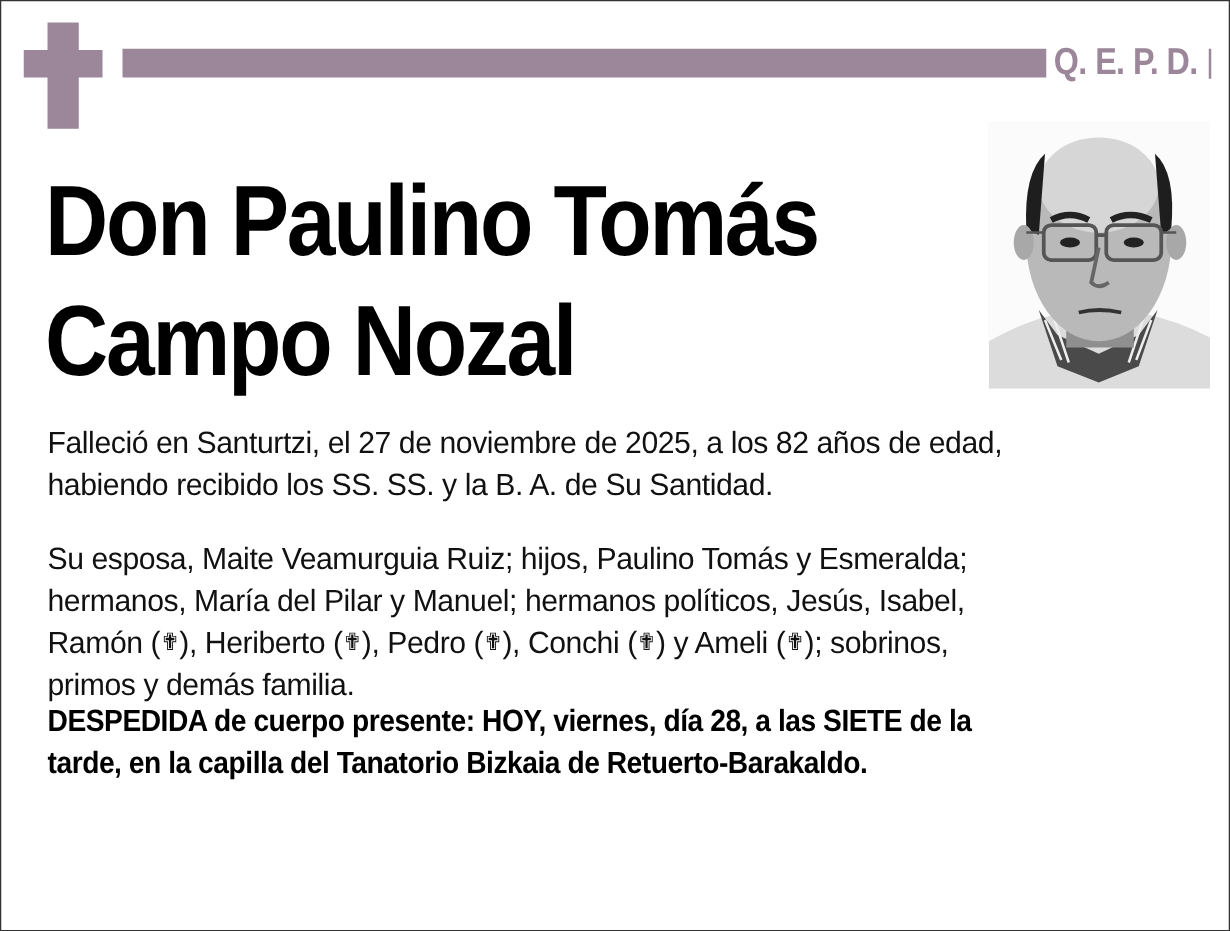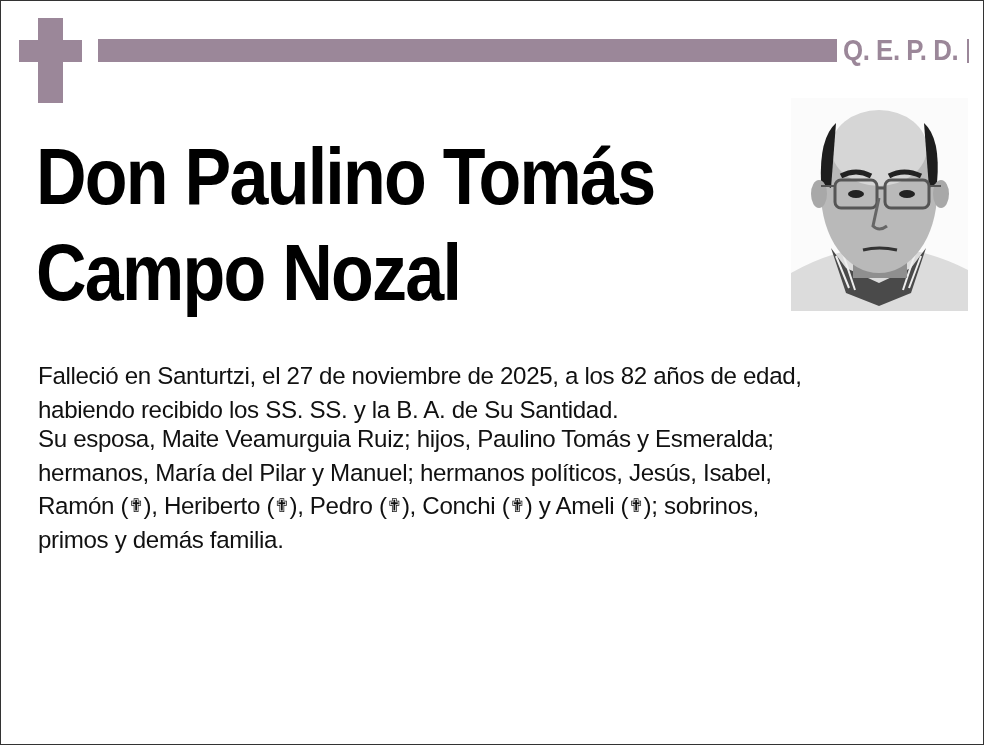--- a/index.html
+++ b/index.html
@@ -21,35 +21,35 @@
   .name {
     position: absolute; left: 35px; top: 128px; width: 800px;
     font-weight: bold; font-size: 80px; line-height: 96px; letter-spacing: -2px;
     color: #000000; white-space: nowrap; transform-origin: left top; transform: scaleX(0.875);
   }
   .name div { display: block; }
   .photo {
     position: absolute; left: 790px; top: 97px; width: 177px; height: 213px;
     background: #f2f2f2; overflow: hidden;
   }
-  .text { position: absolute; left: 37px; width: 930px; white-space: nowrap; margin-top: 21px; }
+  .text { position: absolute; left: 37px; width: 930px; white-space: nowrap; }
   .body-line {
     font-size: 24.5px; line-height: 33.5px; letter-spacing: -0.35px; color: #111111;
     transform-origin: left center; transform: scaleX(0.985); height: 33.5px;
   }
   .bold-line {
     font-size: 24.5px; line-height: 33.3px; font-weight: bold; letter-spacing: -0.4px; color: #000000;
     transform-origin: left center; transform: scaleX(0.92); height: 33.3px;
   }
   .footer-line {
     font-size: 17px; line-height: 22px; letter-spacing: -0.3px; color: #111111;
     transform-origin: left center; transform: scaleX(0.95);
   }
   .p1 { top: 337px; }
-  .p2 { top: 400px; }
+  .p2 { top: 430px; }
   .p3 { top: 560px; }
   .p4 { top: 638px; }
   .p5 { top: 713px; }
   .cross-glyph { font-size: 19px; position: relative; top: -2px; }
 </style>
 </head>
 <body>
 
 <div class="page">
 
@@ -108,16 +108,20 @@
     <div class="body-line">habiendo recibido los SS. SS. y la B. A. de Su Santidad.</div>
   </div>
 
   <div class="text p2">
     <div class="body-line">Su esposa, Maite Veamurguia Ruiz; hijos, Paulino Tomás y Esmeralda;</div>
     <div class="body-line">hermanos, María del Pilar y Manuel; hermanos políticos, Jesús, Isabel,</div>
     <div class="body-line"><span>Ramón (</span><span class="cross-glyph">✟</span><span>), Heriberto (</span><span class="cross-glyph">✟</span><span>), Pedro (</span><span class="cross-glyph">✟</span><span>), Conchi (</span><span class="cross-glyph">✟</span><span>) y Ameli (</span><span class="cross-glyph">✟</span><span>); sobrinos,</span></div>
     <div class="body-line">primos y demás familia.</div>
   </div>
 
+  <div class="text p3">
+    <div class="bold-line">DESPEDIDA de cuerpo presente: HOY, viernes, día 28, a las SIETE de la</div>
+    <div class="bold-line">tarde, en la capilla del Tanatorio Bizkaia de Retuerto-Barakaldo.</div>
+  </div>
 
 
 
 </div>
 
 </body></html>

